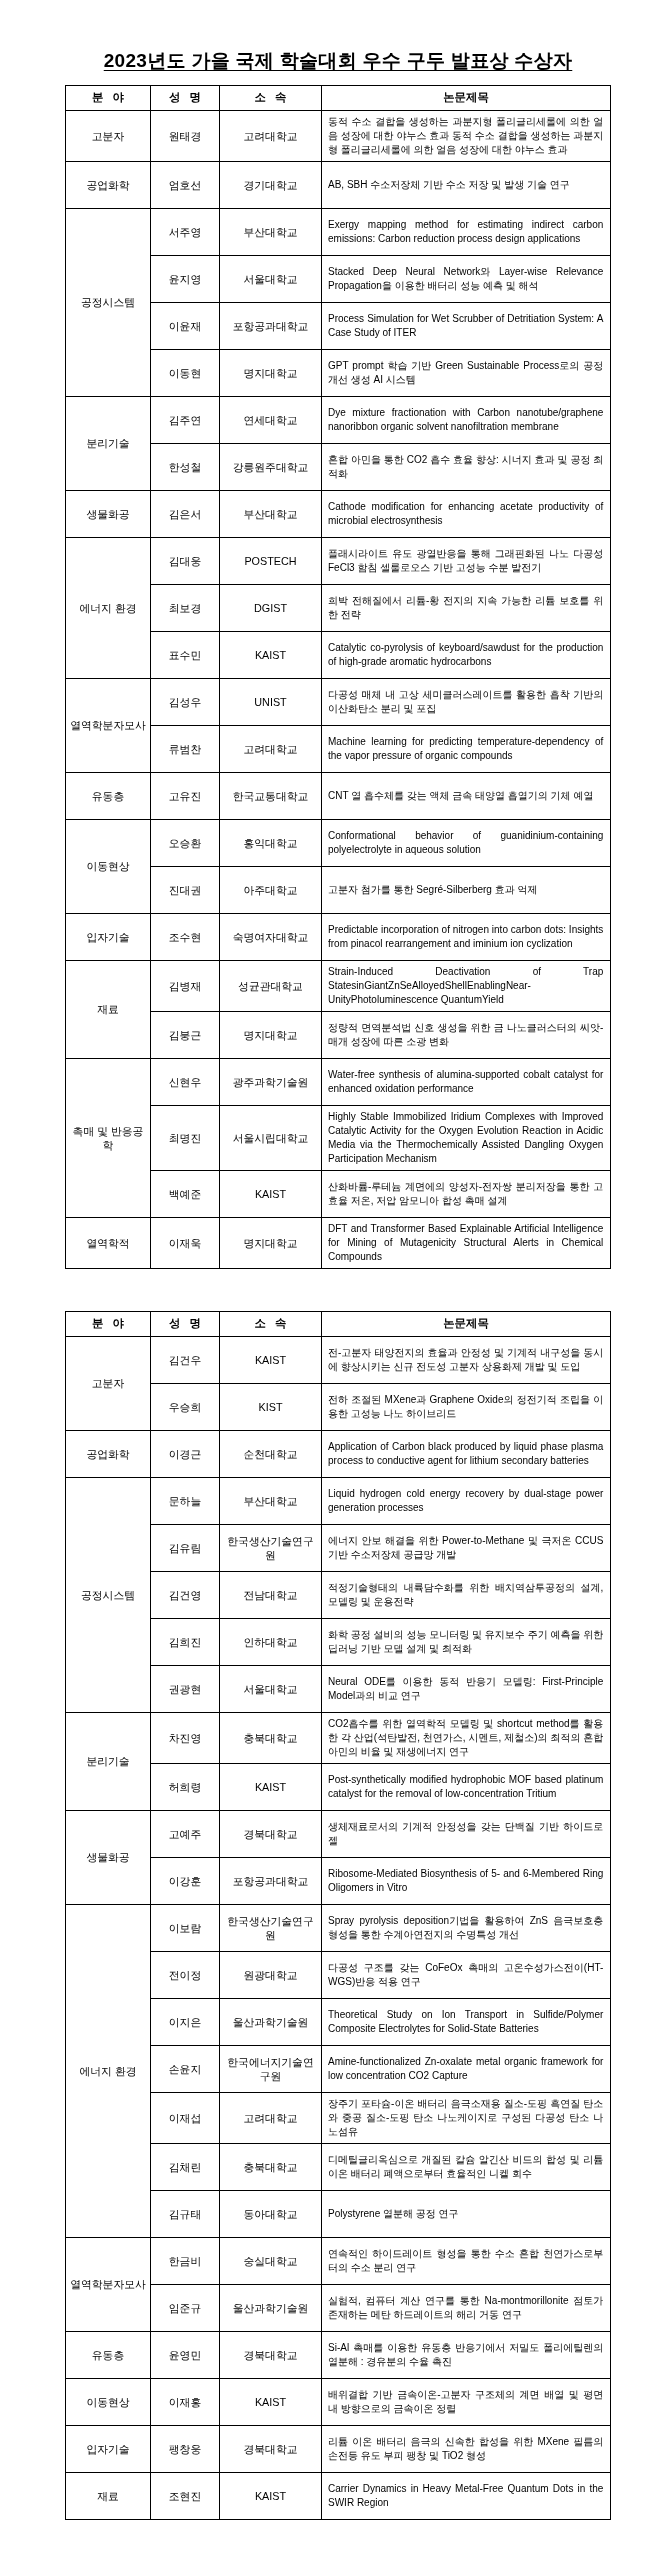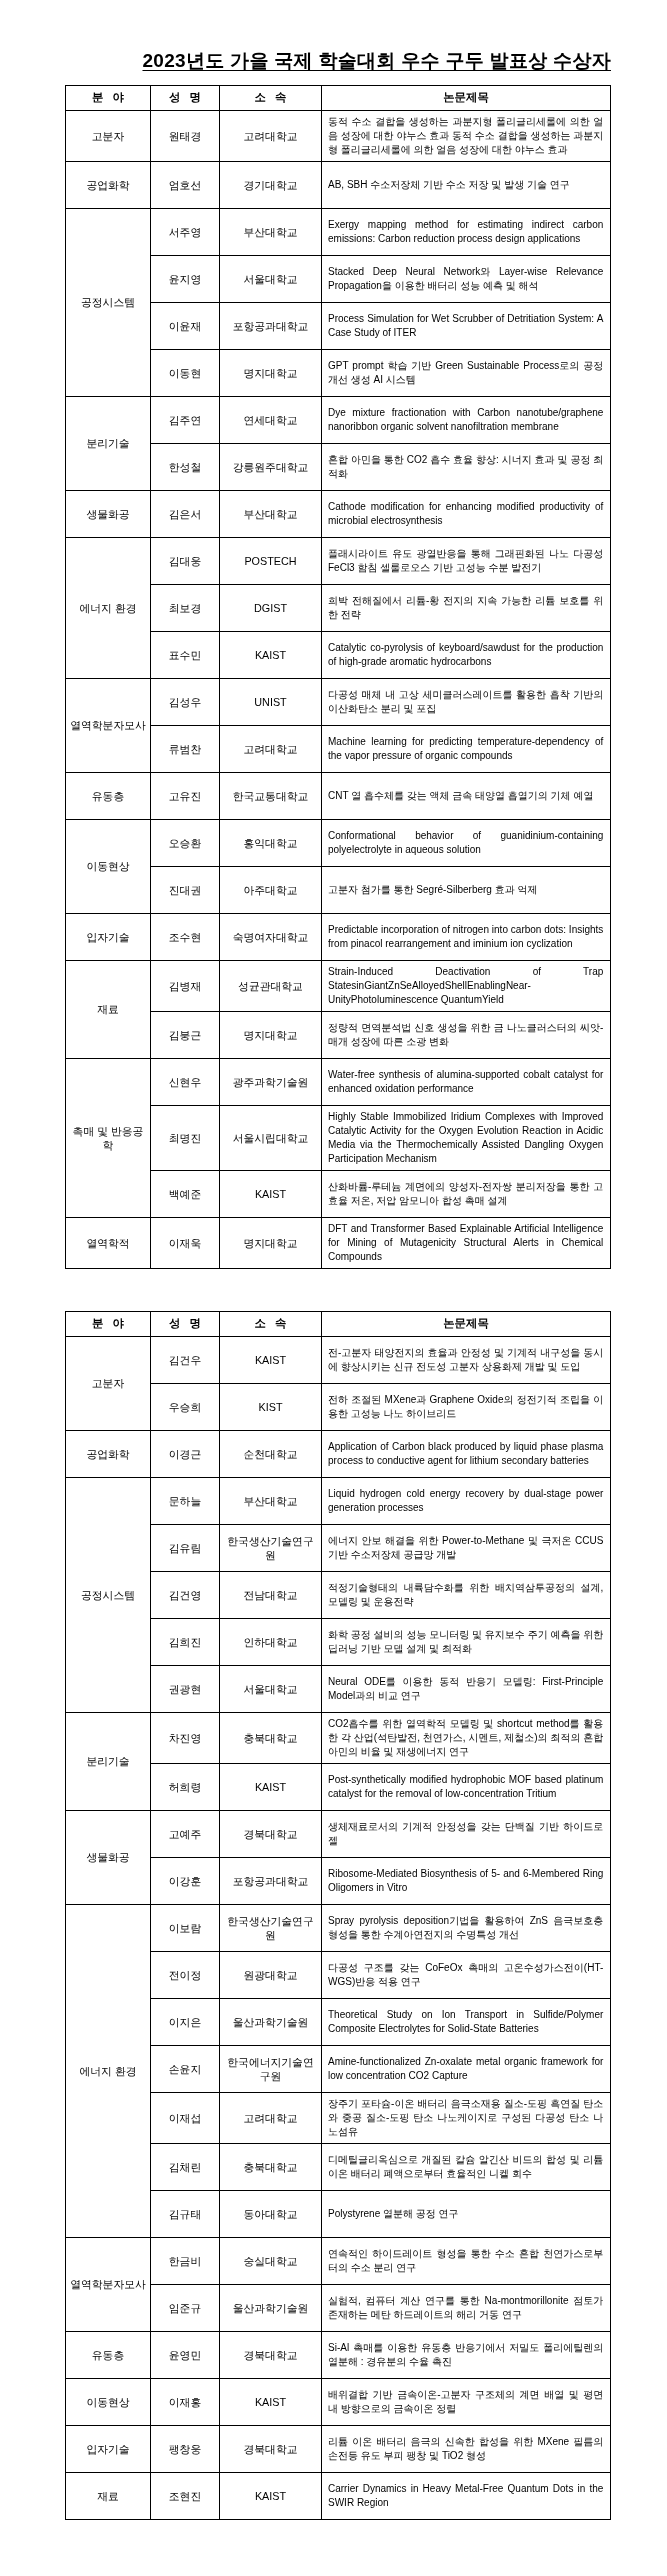--- a/index.html
+++ b/index.html
@@ -14,21 +14,21 @@
     box-sizing: border-box;
     padding: 48px 57px 64px 65px;
     background: #ffffff;
   }
   .award-section { margin: 0; }
   .award-section + .award-section { margin-top: 42px; }
 
   .award-title {
     font-size: 19px;
     font-weight: bold;
-    text-align: right;
+    text-align: center;
     letter-spacing: 0.3px;
     text-decoration: underline;
     text-decoration-thickness: 1.3px;
     text-underline-offset: 3.4px;
     margin: 0 0 10.8px 0;
     white-space: nowrap;
   }
 
   table.awards-table {
     border-collapse: collapse;
@@ -139,21 +139,21 @@
           </tr>
           <tr>
             <td class="cell-name">한성철</td>
             <td class="cell-affil">강릉원주대학교</td>
             <td class="cell-paper">혼합 아민을 통한 CO2 흡수 효율 향상: 시너지 효과 및 공정 최적화</td>
           </tr>
           <tr class="group-start">
             <td rowspan="1" class="cell-field">생물화공</td>
             <td class="cell-name">김은서</td>
             <td class="cell-affil">부산대학교</td>
-            <td class="cell-paper">Cathode modification for enhancing modified productivity of microbial electrosynthesis</td>
+            <td class="cell-paper">Cathode modification for enhancing acetate productivity of microbial electrosynthesis</td>
           </tr>
           <tr class="group-start">
             <td rowspan="3" class="cell-field">에너지 환경</td>
             <td class="cell-name">김대웅</td>
             <td class="cell-affil">POSTECH</td>
             <td class="cell-paper">플래시라이트 유도 광열반응을 통해 그래핀화된 나노 다공성 FeCl3 함침 셀룰로오스 기반 고성능 수분 발전기</td>
           </tr>
           <tr>
             <td class="cell-name">최보경</td>
             <td class="cell-affil">DGIST</td>

